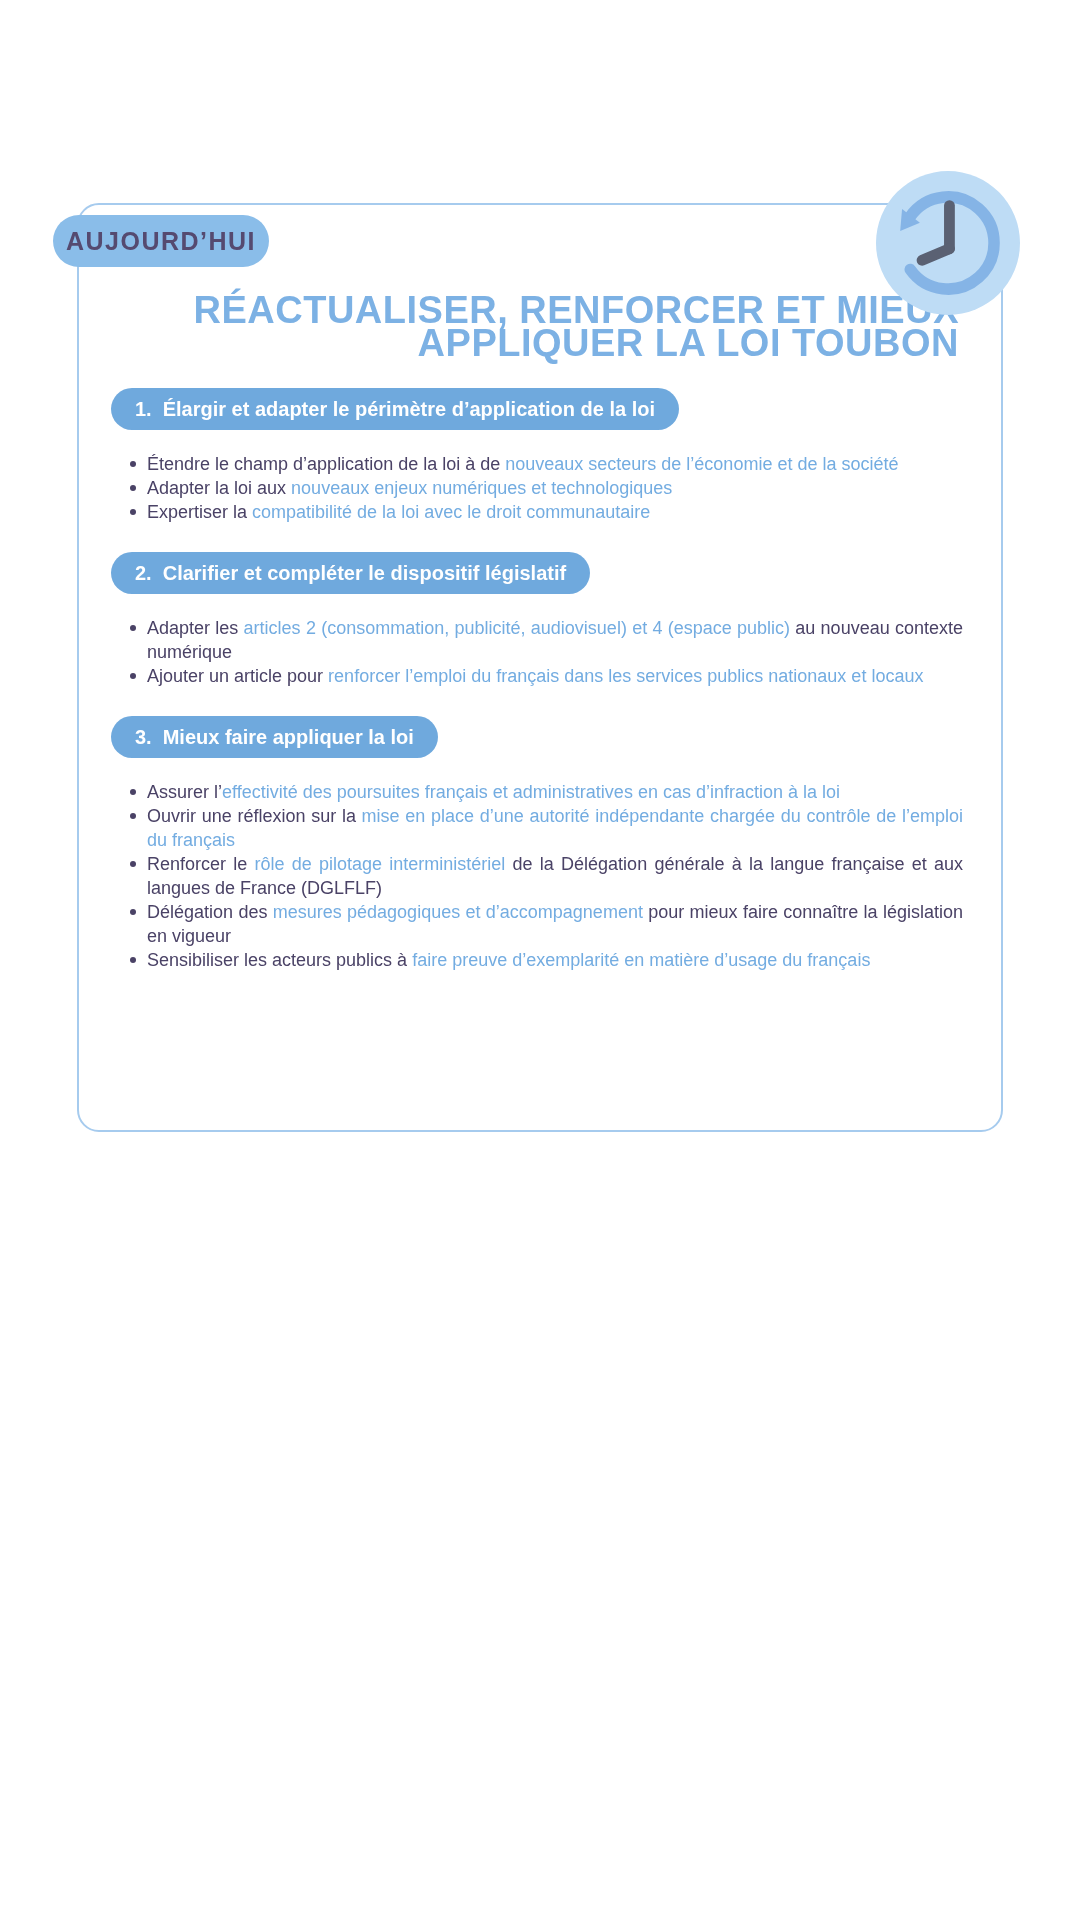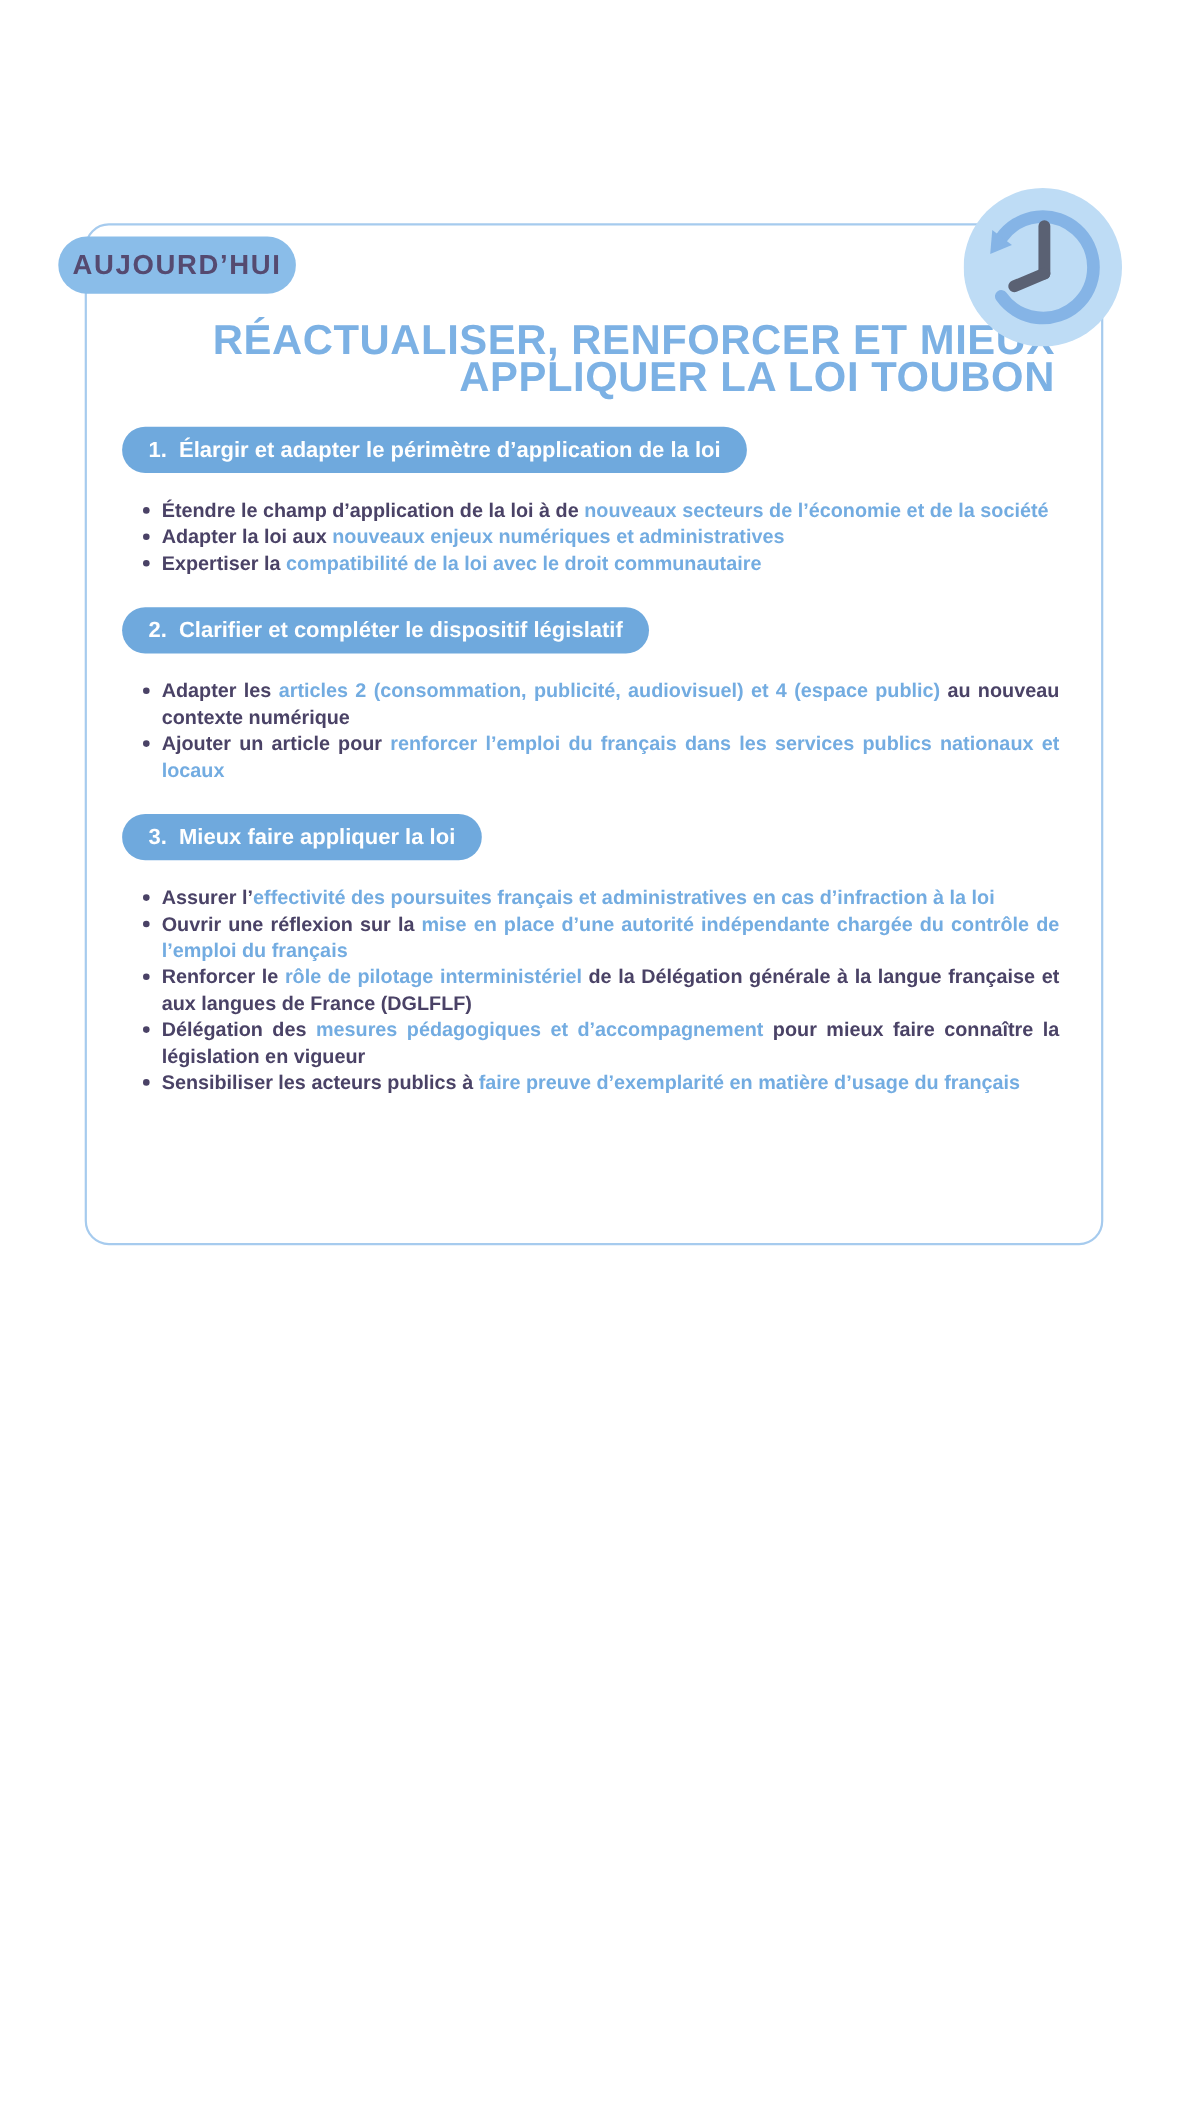--- a/index.html
+++ b/index.html
@@ -47,21 +47,21 @@
   .pill{
     display:inline-flex;align-items:center;height:42px;padding:0 24px;
     background:var(--pill-bg);border-radius:21px;
     color:var(--pill-text);font-size:20px;font-weight:700;white-space:nowrap;
   }
   .pill .num{margin-right:11px;}
 
   .bullets{list-style:none;margin:22px 0 0;padding:0 0 0 36px;}
   .bullets li{
     position:relative;color:var(--text-dark);
-    font-size:18px;line-height:24px;font-weight:700;text-align:justify;
+    font-size:18px;line-height:24px;font-weight:400;text-align:justify;
   }
   .bullets li::before{
     content:"";position:absolute;left:-17px;top:9px;width:6px;height:6px;
     border-radius:50%;background:var(--text-dark);
   }
   .bullets .blue{color:var(--text-blue);}
 </style>
 </head>
 <body>
 
@@ -85,21 +85,21 @@
       <span>APPLIQUER LA LOI TOUBON</span>
     </h1>
 
     <div class="section">
       <div class="pill">
         <span class="num">1.</span>
         <span>Élargir et adapter le périmètre d’application de la loi</span>
       </div>
       <ul class="bullets">
           <li><span class="dark">Étendre le champ d’application de la loi à de </span><span class="blue">nouveaux secteurs de l’économie et de la société</span></li>
-          <li><span class="dark">Adapter la loi aux </span><span class="blue">nouveaux enjeux numériques et administratives</span></li>
+          <li><span class="dark">Adapter la loi aux </span><span class="blue">nouveaux enjeux numériques et technologiques</span></li>
           <li><span class="dark">Expertiser la </span><span class="blue">compatibilité de la loi avec le droit communautaire</span></li>
         </ul>
     </div>
 
     <div class="section">
       <div class="pill">
         <span class="num">2.</span>
         <span>Clarifier et compléter le dispositif législatif</span>
       </div>
       <ul class="bullets">

